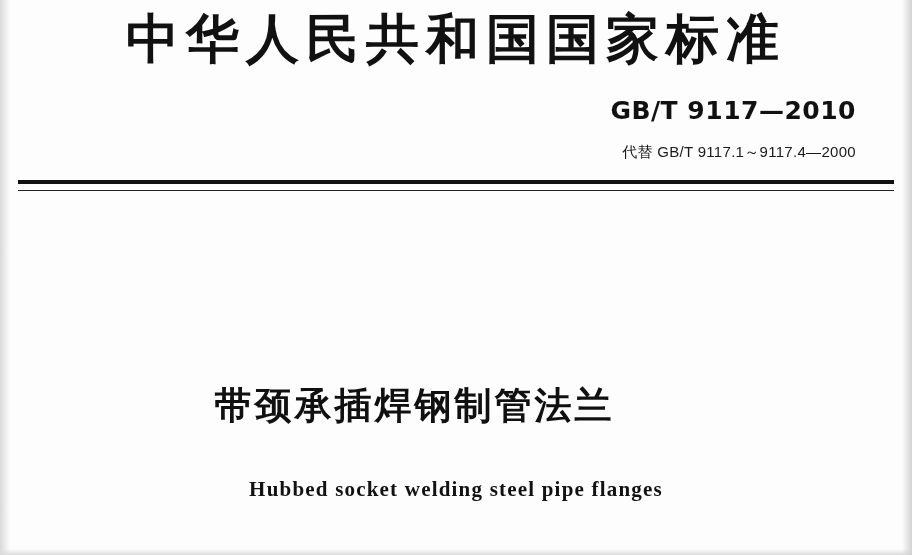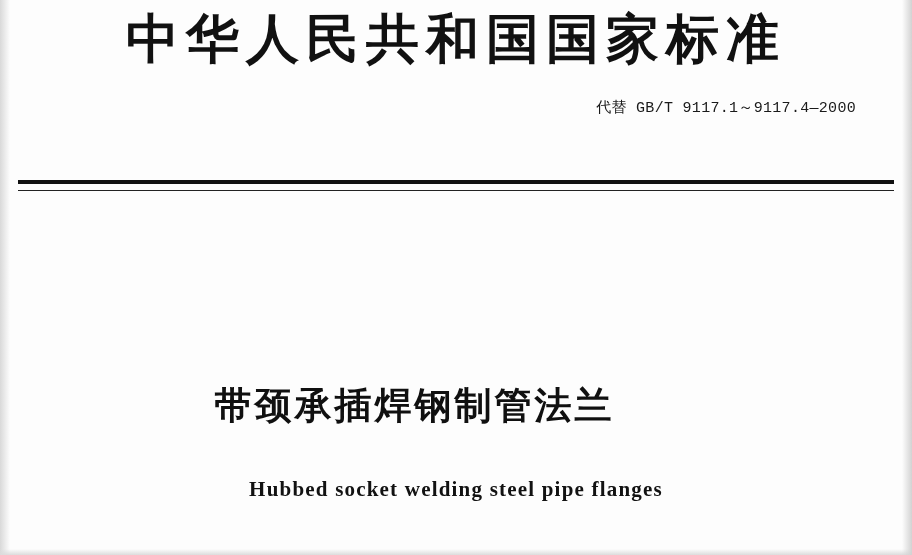--- a/index.html
+++ b/index.html
@@ -64,22 +64,22 @@
   .code-main {
     font-family: "DejaVu Sans", "Liberation Sans", sans-serif;
     font-weight: bold;
     font-size: 25px;
     line-height: 30px;
     color: #111111;
     letter-spacing: 0.5px;
     white-space: nowrap;
   }
   .code-sub {
-    margin-top: 3px;
-    font-family: Liberation Mono, monospace;
+    margin-top: 16px;
+    font-family: Liberation Sans, sans-serif;
     font-size: 15px;
     line-height: 19px;
     color: #1a1a1a;
     letter-spacing: 0.3px;
     white-space: nowrap;
   }
 
   .rule-thick {
     position: absolute;
     left: 18px;
@@ -138,20 +138,21 @@
   }
 </style>
 </head>
 <body>
 
 <div class="page">
 
   <div class="standard-header">中华人民共和国国家标准</div>
 
   <div class="code-block">
+    <div class="code-main">GB/T 9117—2010</div>
     <div class="code-sub">代替 GB/T 9117.1～9117.4—2000</div>
   </div>
 
   <div class="rule-thick"></div>
   <div class="rule-thin"></div>
 
   <div class="title-cn">带颈承插焊钢制管法兰</div>
 
   <div class="title-en">Hubbed socket welding steel pipe flanges</div>
 

